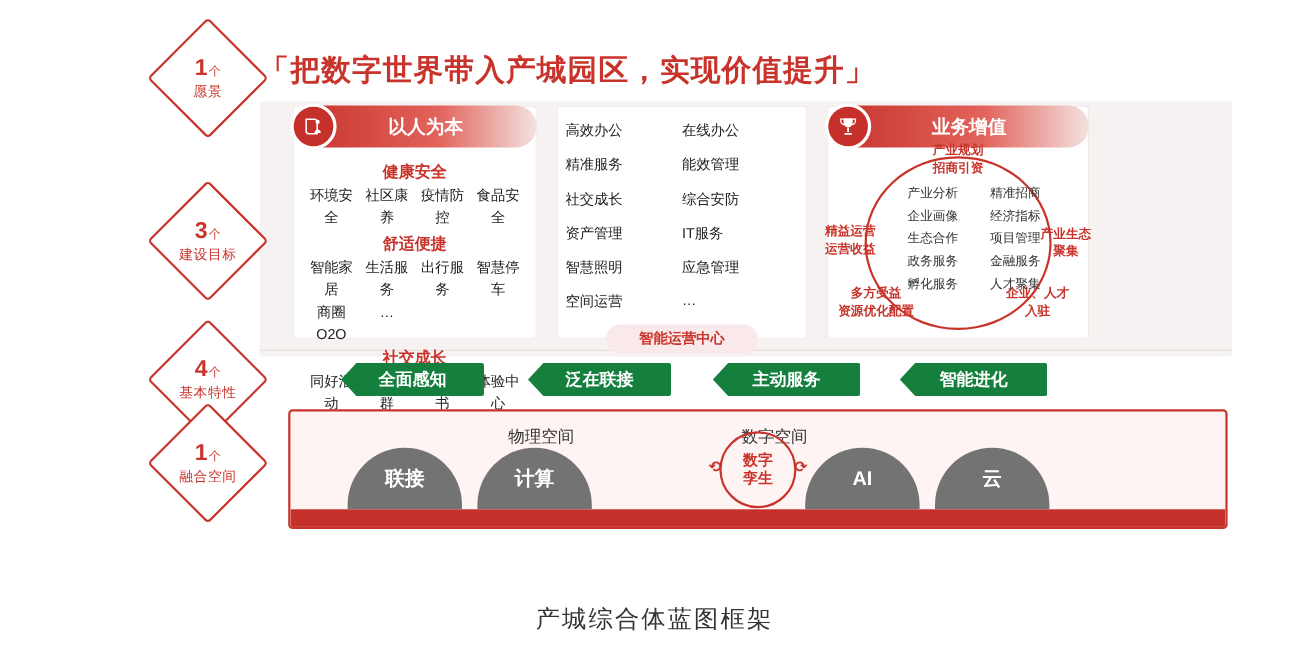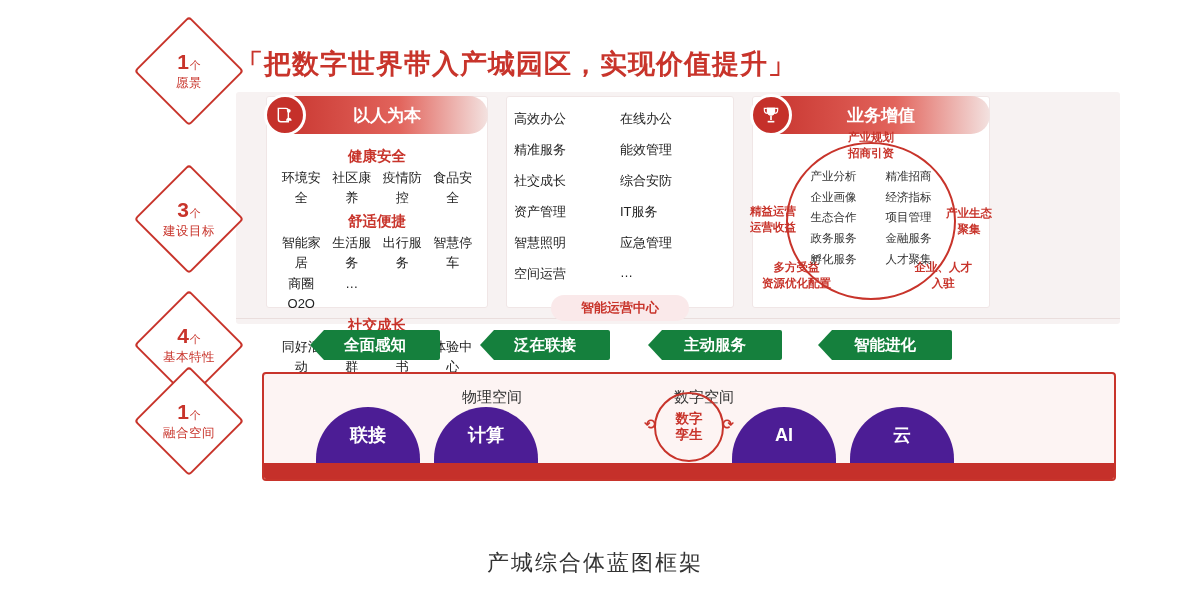--- a/index.html
+++ b/index.html
@@ -76,40 +76,40 @@
   }
 
   
   #p3{left:752px;width:238px;height:212px;}
   #p3 .body{position:relative;height:170px;}
   .ring{
     position:absolute;left:50%;top:8px;transform:translateX(-50%);
     width:166px;height:154px;border:2px solid #c8342b;border-radius:50%;
   }
   .rl{position:absolute;color:#c8342b;font-weight:bold;font-size:11.5px;line-height:1.35;text-align:center;}
-  .rin{position:absolute;color:#333;font-size:11.5px;line-height:1.45;text-align:center;}
+  .rin{position:absolute;color:#333;font-size:11.5px;line-height:1.45;text-align:right;}
 
   
   .chev{
     position:absolute;top:330px;height:30px;color:#fff;font-size:15.5px;font-weight:bold;
     display:flex;align-items:center;justify-content:center;
     background:#15803d;
     clip-path:polygon(14px 0,100% 0,100% 100%,14px 100%,0 50%);
     border-radius:2px;
   }
 
   
   .band{
     position:absolute;left:262px;top:372px;width:850px;height:105px;
     background:#fdf4f3;border:2px solid #c8342b;border-radius:4px;overflow:hidden;
   }
   .band-base{position:absolute;left:0;bottom:0;width:100%;height:16px;background:#c5302a;}
   .dome{
     position:absolute;bottom:16px;width:104px;height:56px;
-    border-radius:52px 52px 0 0;background:#4c1d95;color:#fff;
+    border-radius:52px 52px 0 0;background:#737373;color:#fff;
     display:flex;align-items:center;justify-content:center;
     font-size:18px;font-weight:bold;
   }
   .space-label{position:absolute;top:14px;font-size:15px;color:#333;}
   .twin{
     position:absolute;left:50%;top:18px;transform:translateX(-50%);
     width:66px;height:66px;border:2px solid #c8342b;border-radius:50%;
     color:#c8342b;font-size:13.5px;font-weight:bold;line-height:1.2;
     display:flex;flex-direction:column;align-items:center;justify-content:center;
   }

